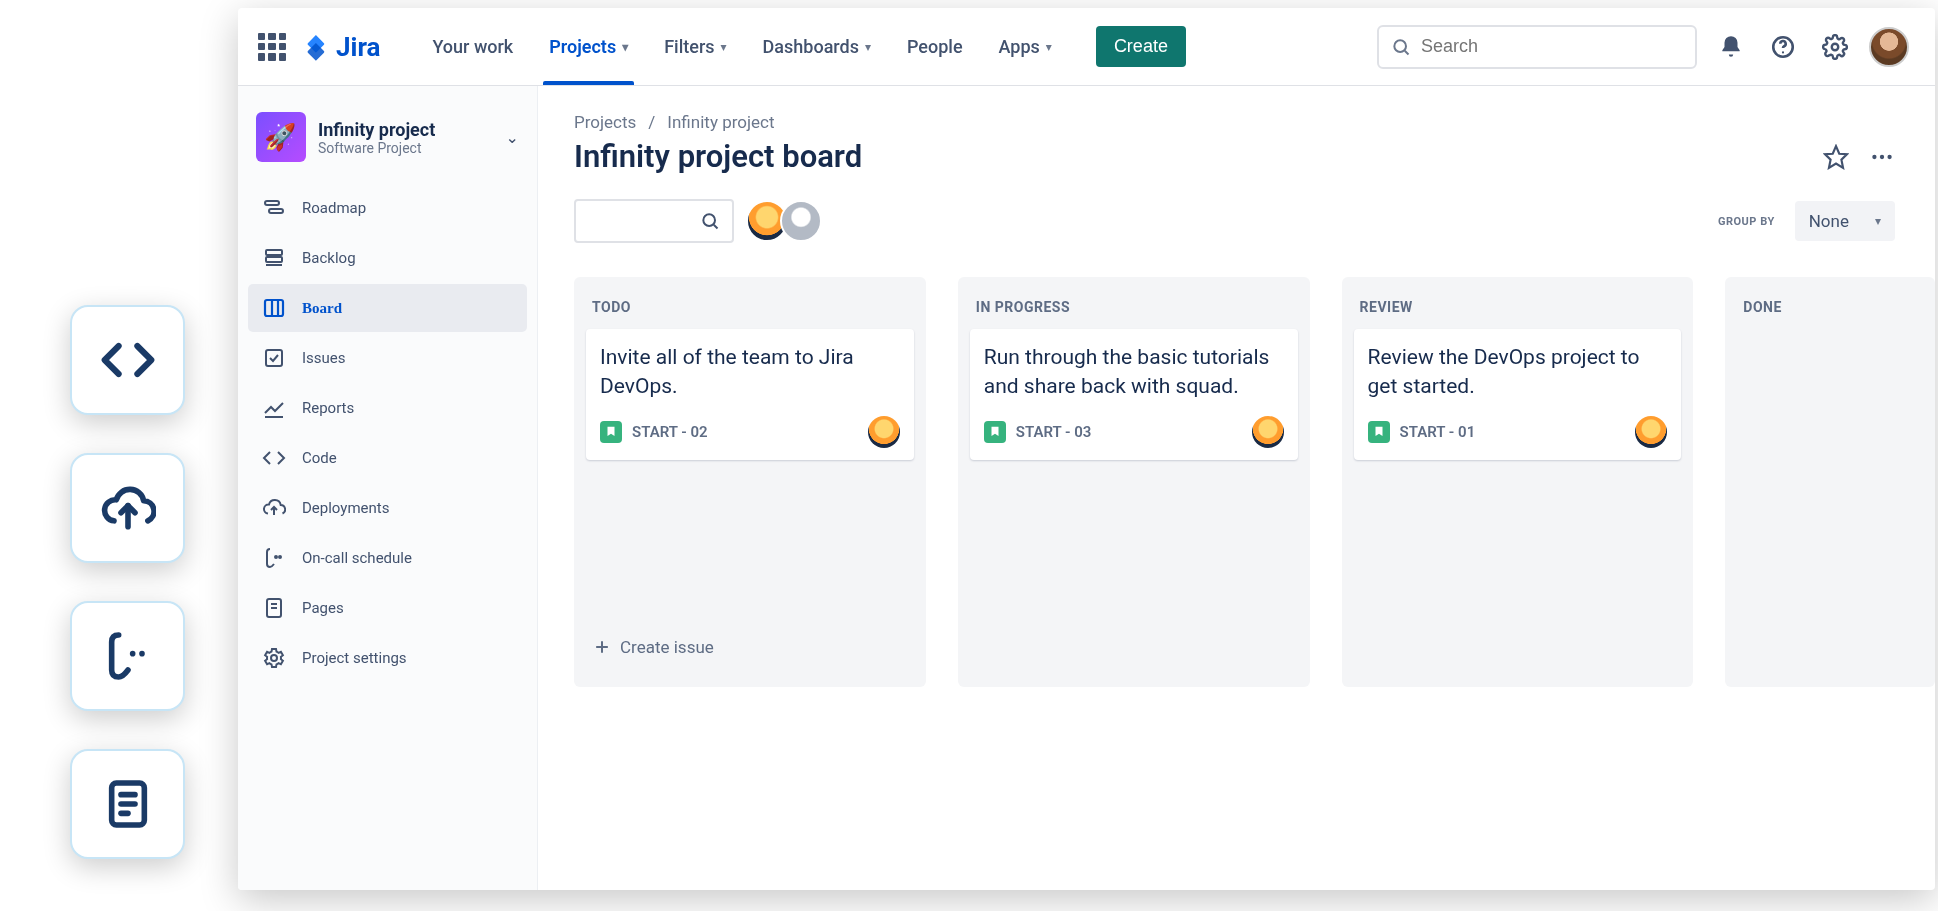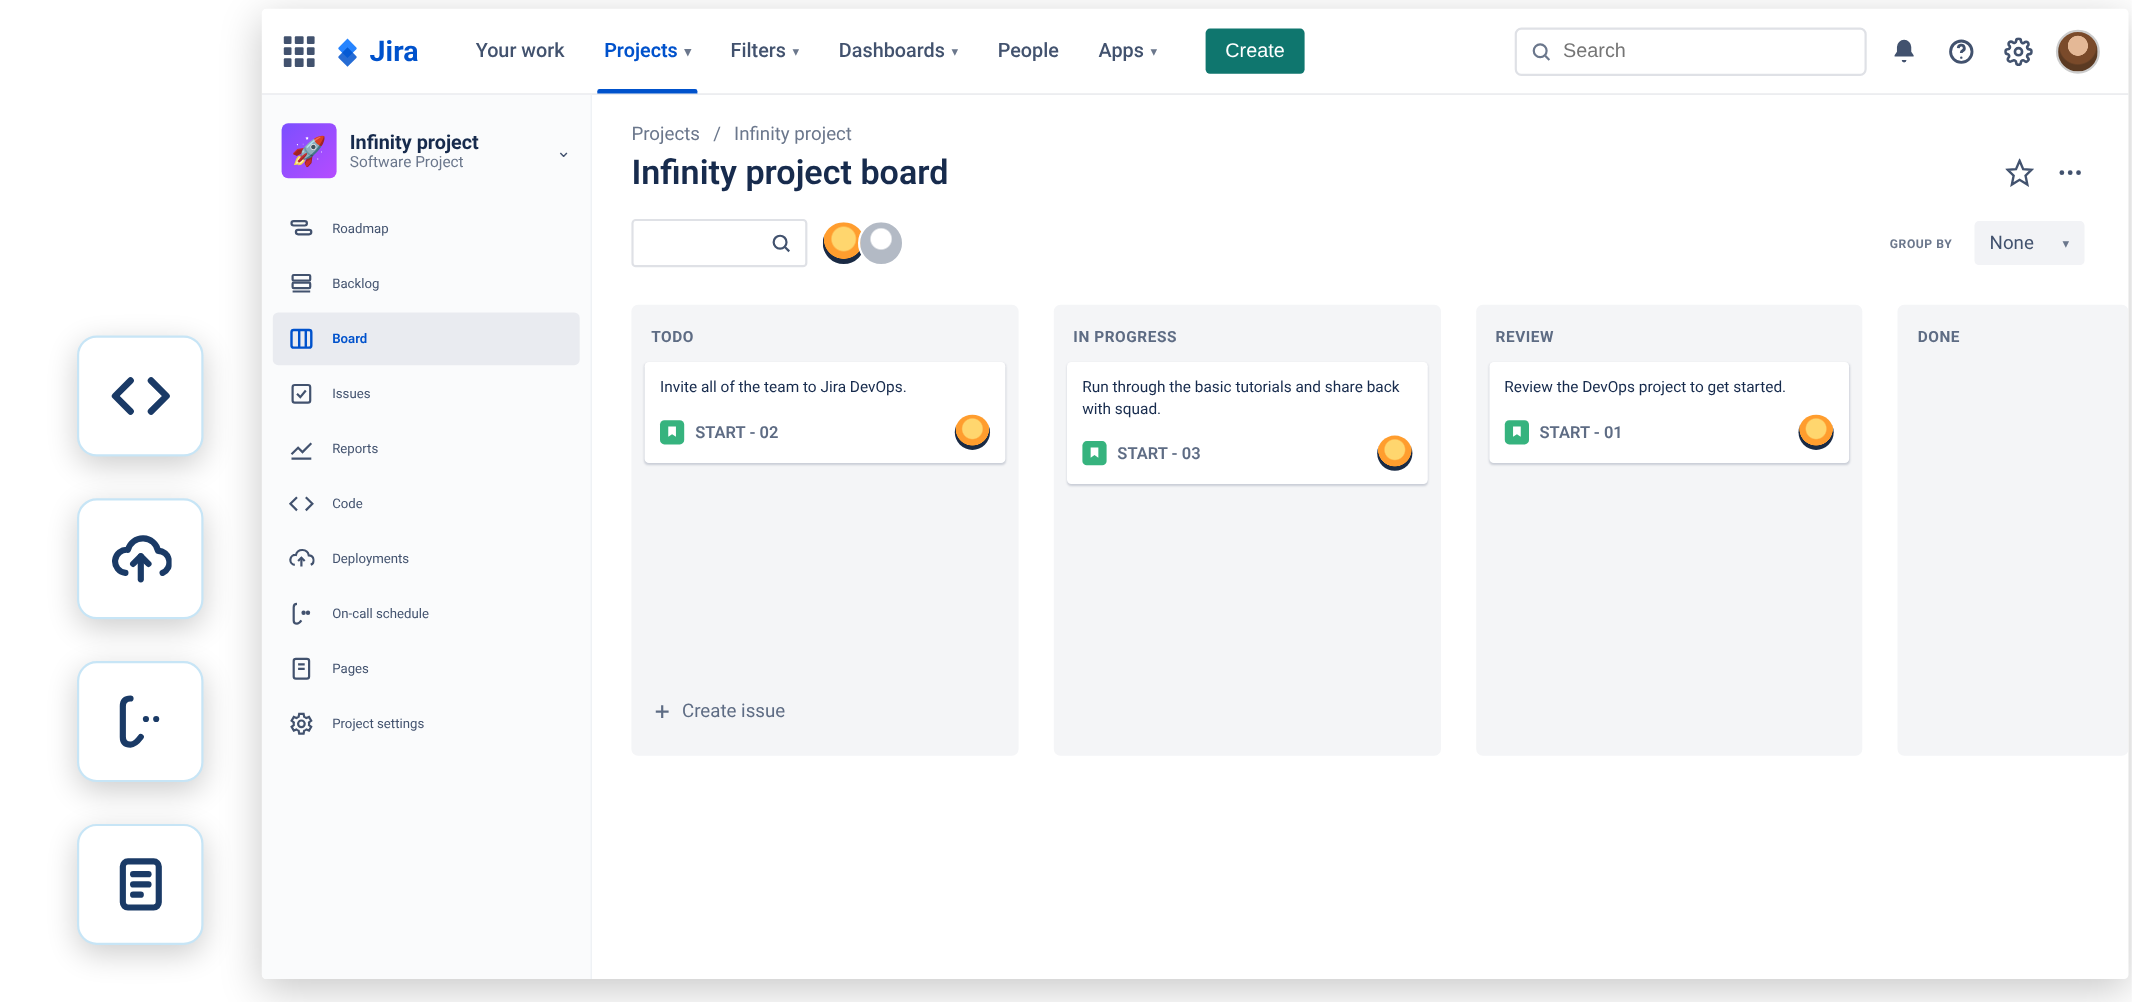--- a/index.html
+++ b/index.html
@@ -133,26 +133,26 @@
   }
   .project-info { flex:1; }
   .project-name { font-size:18px; font-weight:700; color:#172B4D; }
   .project-type { font-size:14px; color:#6B778C; }
   .project-chev { color:#42526E; }
 
   .side-items { display:flex; flex-direction:column; gap:2px; margin-top:4px; }
   .side-item {
     display:flex; align-items:center; gap:16px;
     padding:12px 14px; border-radius:5px;
-    color:#42526E; font-size:12px; font-weight:400;
+    color:#42526E; font-size:15px; font-weight:400;
     cursor:pointer;
   }
   .side-item svg { width:24px; height:24px; flex-shrink:0; }
   .side-item.active {
-    background:#e9ebf0; color:#0052CC; font-weight:600;
+    background:#e9ebf0; color:#0052CC; font-weight:600;font-family:Liberation Serif, serif;
   }
   .side-item.active svg { color:#0052CC; }
 
   
   .main {
     flex:1; padding:26px 0 0 36px;
     overflow:auto;
   }
   .breadcrumb {
     display:flex; gap:12px; align-items:center;
@@ -201,21 +201,21 @@
     font-size:14px; font-weight:700; letter-spacing:0.5px;
     color:#5e6c84; padding:6px 6px 14px 6px;
   }
   .card {
     background:#fff; border-radius:4px;
     box-shadow:0 1px 2px rgba(9,30,66,0.18);
     padding:14px 14px 12px 14px;
     margin-bottom:10px;
     cursor:pointer;
   }
-  .card-title { font-size:14px; color:#172B4D; line-height:1.4; margin-bottom:14px; }
+  .card-title { font-size:21px; color:#172B4D; line-height:1.4; margin-bottom:14px; }
   .card-footer { display:flex; align-items:center; gap:10px; }
   .issue-type {
     width:22px; height:22px; border-radius:4px;
     background:#36B37E; display:flex; align-items:center; justify-content:center;
   }
   .issue-type svg { width:14px; height:14px; color:#fff; }
   .issue-key { font-size:15px; font-weight:600; color:#5e6c84; flex:1; }
   .card-avatar {
     width:32px; height:32px; border-radius:50%;
     background: radial-gradient(circle at 50% 40%, #ffd66e 0 35%, #ff9d2e 40% 60%, #1a2a44 62% 100%);

